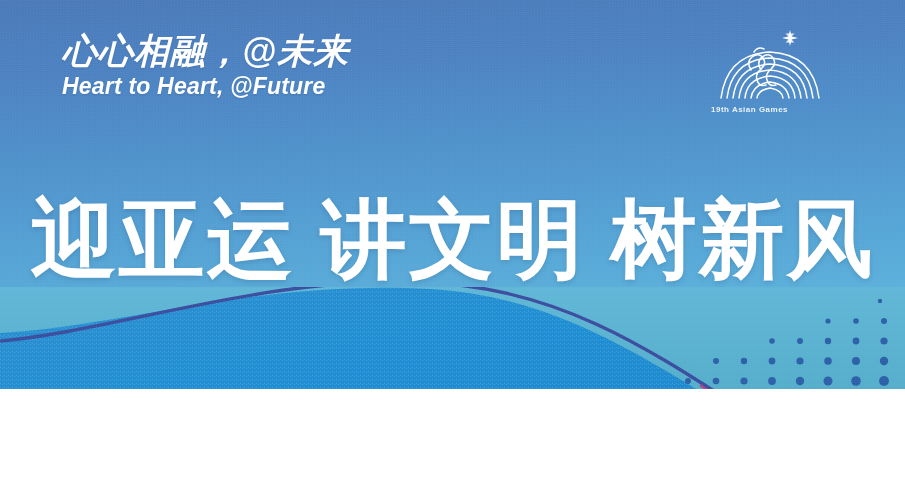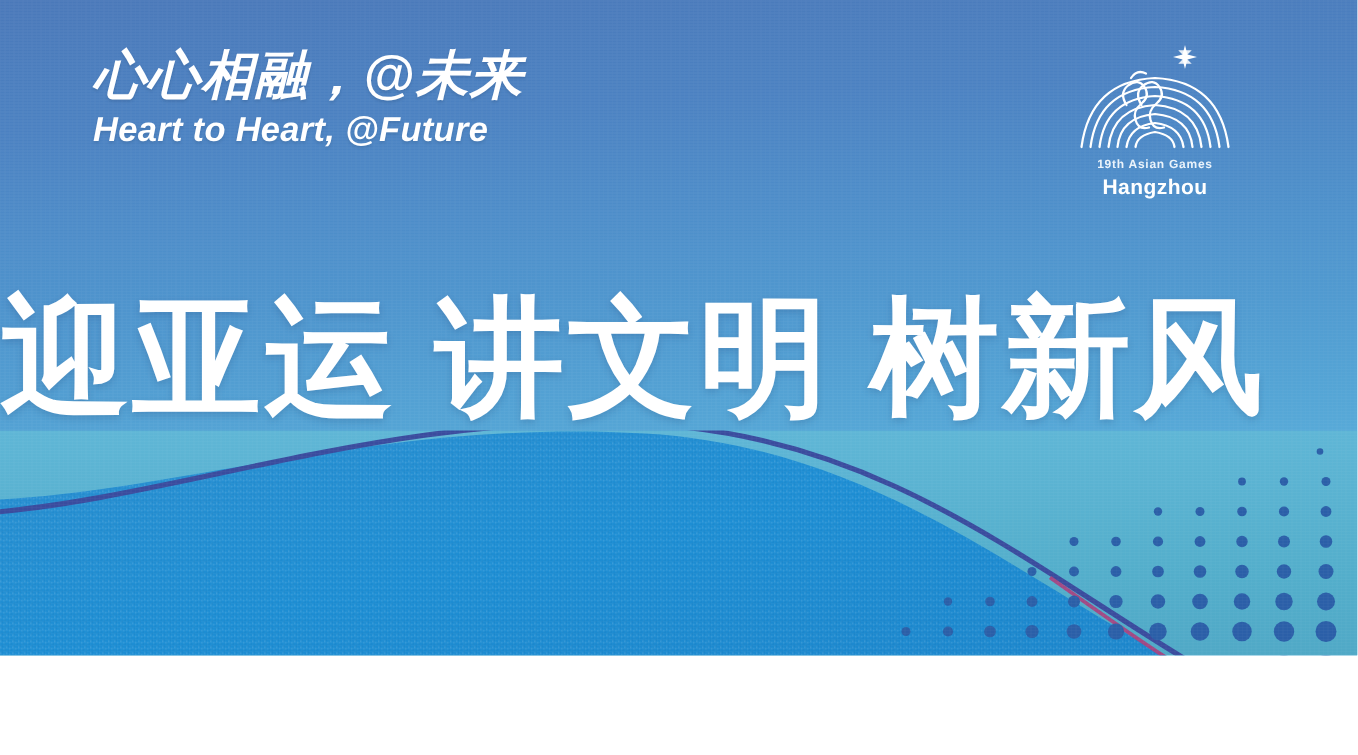--- a/index.html
+++ b/index.html
@@ -3,21 +3,21 @@
 <meta charset="utf-8">
 <style>
   html, body {
     margin: 0;
     padding: 0;
     background: #ffffff;
   }
   #poster {
     position: relative;
     width: 905px;
-    height: 437px;
+    height: 389px;
     overflow: hidden;
     font-family: "Liberation Sans", "DejaVu Sans", sans-serif;
     background: linear-gradient(to bottom, #4b7abb 0%, #4d85c4 22%, #4f97cf 48%, #56a9d8 72%, #5fb4dc 100%);
   }
 
   
   .sky {
     position: absolute;
     inset: 0;
     background: linear-gradient(177deg, #4a78b9 0%, #4b81c1 18%, #4e92cc 40%, #54a4d5 62%, #5cb2dc 80%, #63b9de 100%);
@@ -53,21 +53,21 @@
     white-space: nowrap;
   }
 
   
   .emblem {
     position: absolute;
     right: 76px;
     top: 26px;
     width: 118px;
     z-index: 40;
-    text-align: center;
+    text-align: left;
   }
   .emblem-mark { display:block; width: 118px; height: 78px; }
   .emblem-line1 {
     display: block;
     color: #eaf3fb;
     font-size: 8px;
     font-weight: bold;
     letter-spacing: 0.5px;
     margin-top: 1px;
   }
@@ -79,20 +79,21 @@
     letter-spacing: 0.3px;
     margin-top: 2px;
   }
 
   
   .headline {
     position: absolute;
     left: 0; right: 0;
     top: 196px;
     z-index: 45;
+    text-align: center;
     color: #ffffff;
     font-size: 86px;
     font-weight: bold;
     letter-spacing: 2px;
     line-height: 1;
     white-space: nowrap;
     text-shadow: 0 2px 5px rgba(25,60,110,0.20);
   }
   .headline .gap { display: inline-block; width: 26px; }
 
@@ -155,21 +156,20 @@
         <path d="M40 44 Q35 36 41 31 Q48 26 52 32 Q56 38 50 43 Q44 48 46 54 Q48 61 55 59"></path>
         <path d="M50 44 Q45 36 51 31 Q58 26 62 32 Q66 38 60 43 Q54 48 56 54 Q58 61 65 59"></path>
         <path d="M43 26 Q47 20 53 23"></path>
       </g>
       <g fill="#ffffff">
         <path d="M79 4 L80.6 10.4 L87 12 L80.6 13.6 L79 20 L77.4 13.6 L71 12 L77.4 10.4 Z"></path>
         <path d="M74.5 7.5 L79 12 L74.5 16.5 L83.5 16.5 L79 12 L83.5 7.5 Z" opacity="0.85"></path>
       </g>
     </svg>
     <span class="emblem-line1">19th Asian Games</span>
-    <span class="emblem-line2">Hangzhou</span>
   </div>
 
   <div class="headline">
     <span>迎亚运</span><span class="gap"></span><span>讲文明</span><span class="gap"></span><span>树新风</span>
   </div>
 
   <div class="scene">
     <svg viewBox="0 0 905 216" preserveAspectRatio="none">
       <defs>
         <linearGradient id="tealGrad" x1="0" y1="0" x2="0" y2="1">

